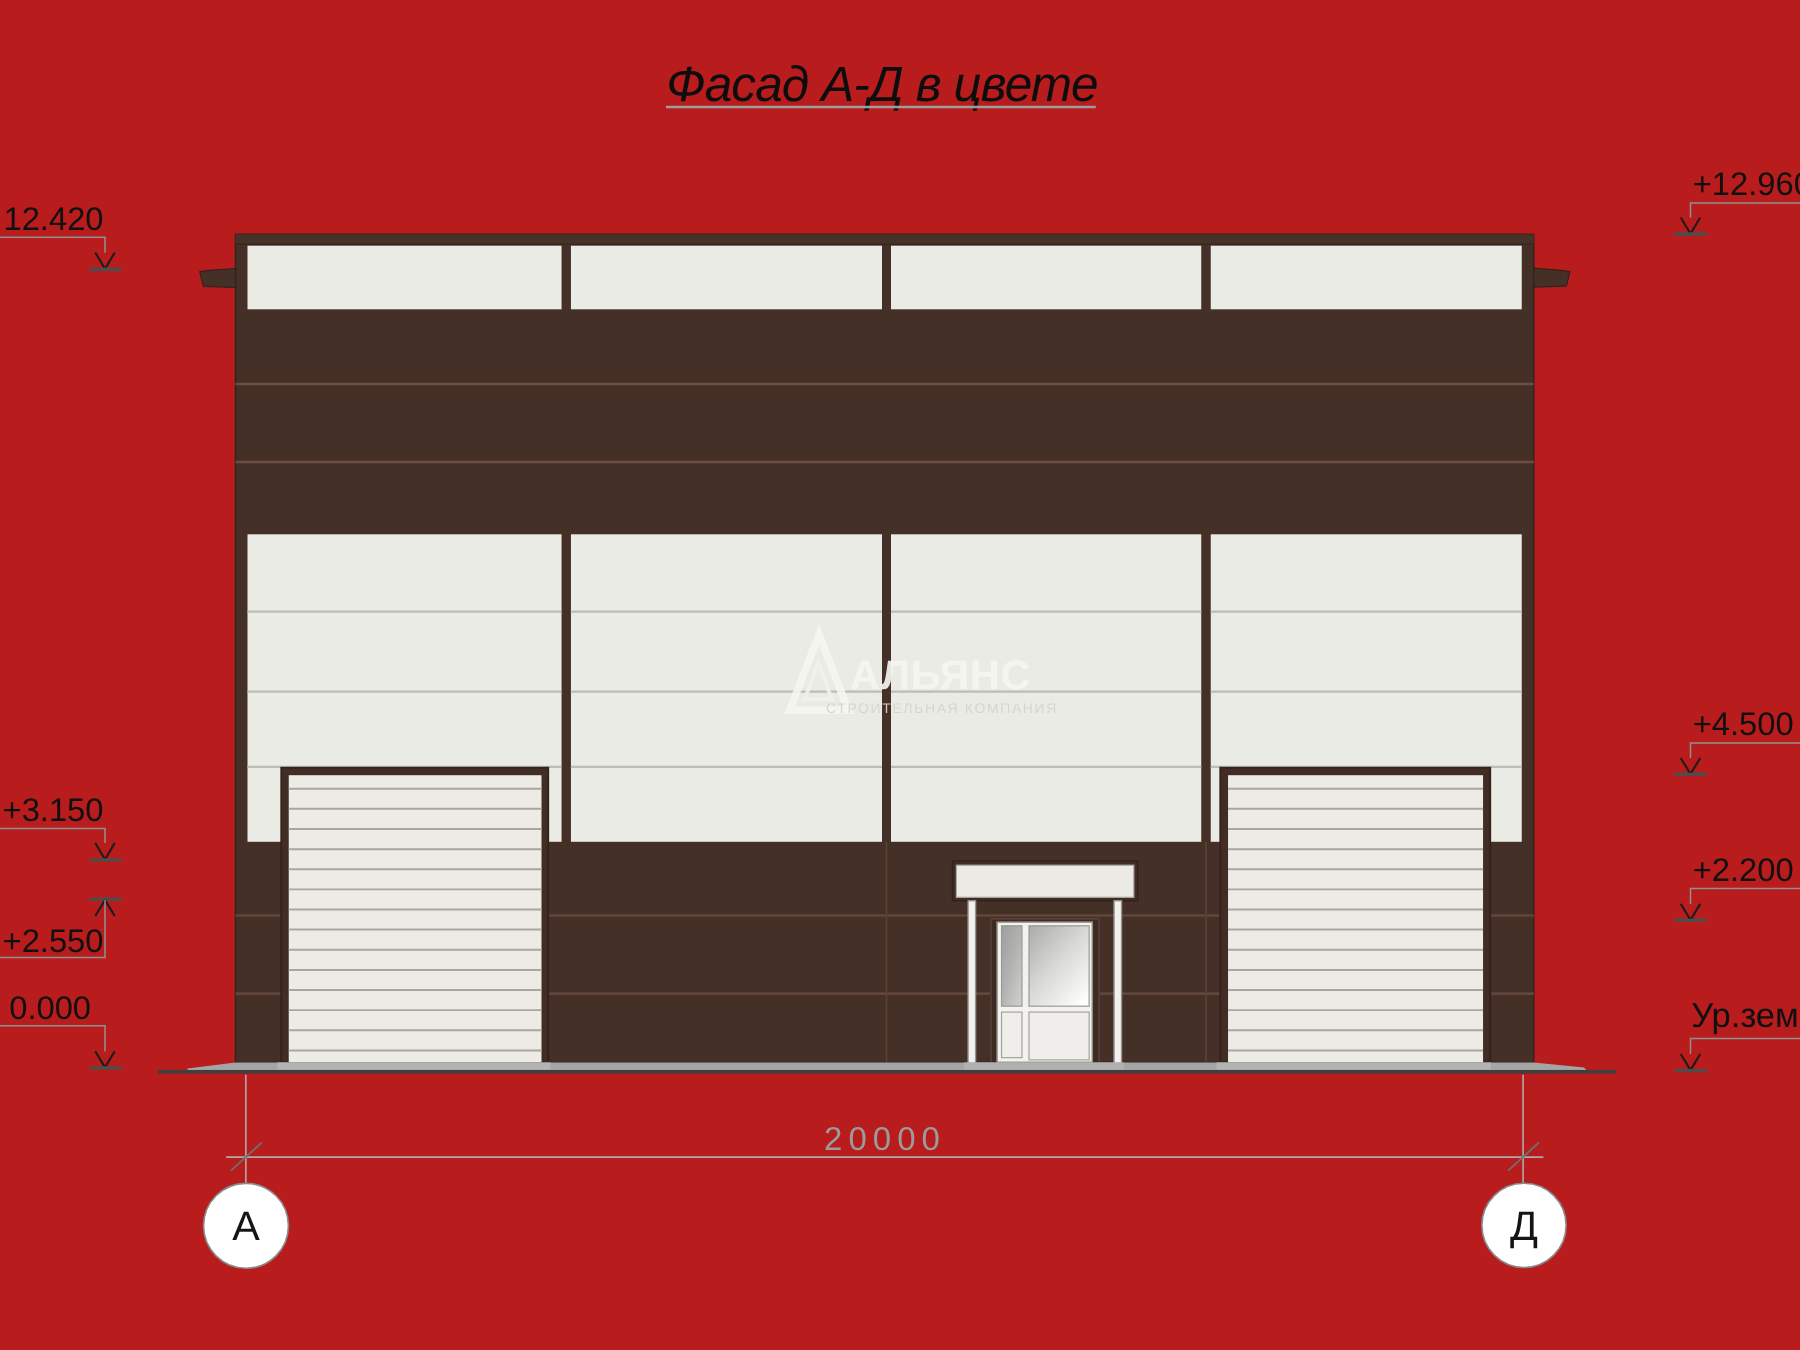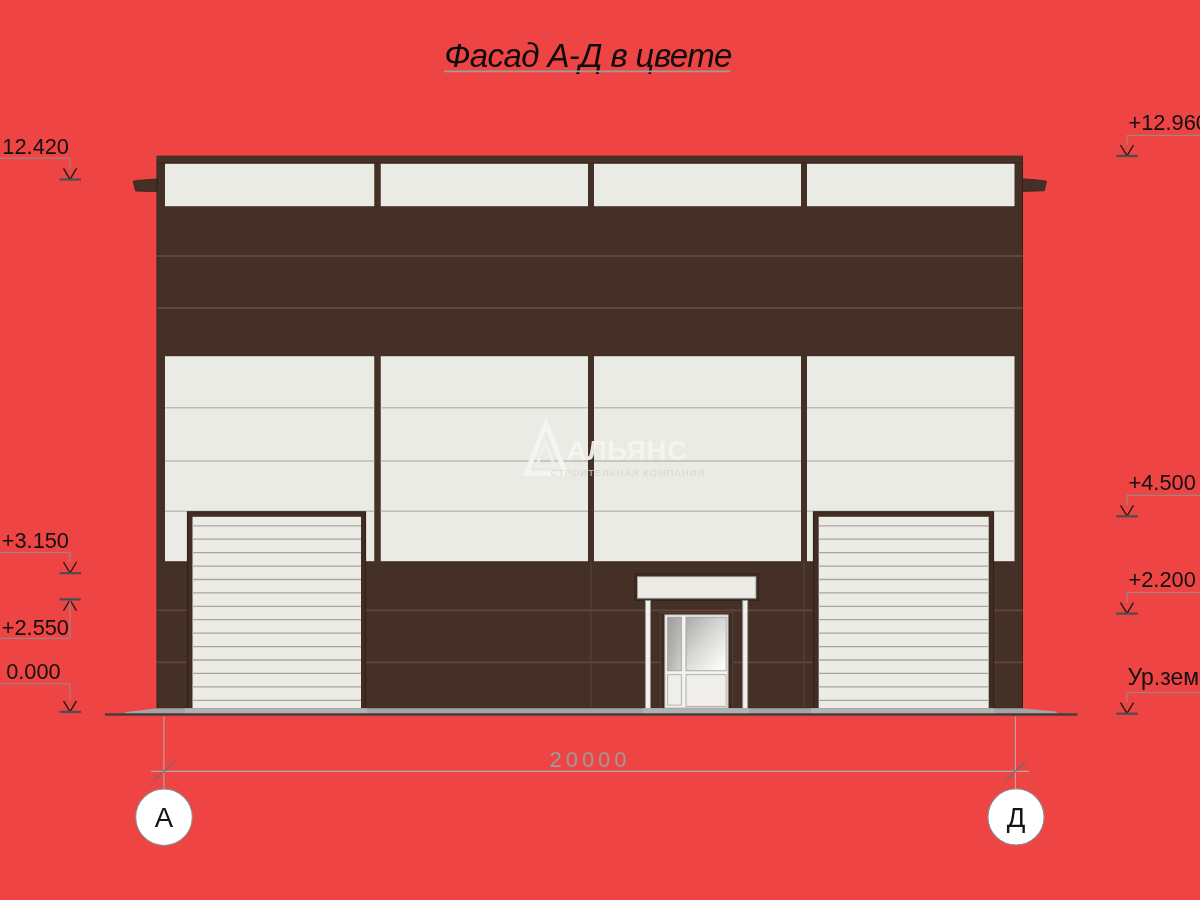--- a/index.html
+++ b/index.html
@@ -1,16 +1,16 @@
 <!DOCTYPE html>
 <html><head>
 <meta charset="utf-8">
 <style>
   html,body{margin:0;padding:0;background:#ffffff;}
-  #stage{position:relative;width:1200px;height:900px;overflow:hidden;background:#ef4444;
+  #stage{position:relative;width:1200px;height:900px;overflow:hidden;background:#b91c1c;
          font-family:"Liberation Sans", sans-serif;}
   svg{display:block;}
   text{font-family:"Liberation Sans", sans-serif;}
 </style>
 </head>
 <body>
 <div id="stage">
 <svg width="1200" height="900" viewBox="0 0 1200 900">
 <defs>
   <linearGradient id="glassL" x1="0" y1="0" x2="0.9" y2="1">

